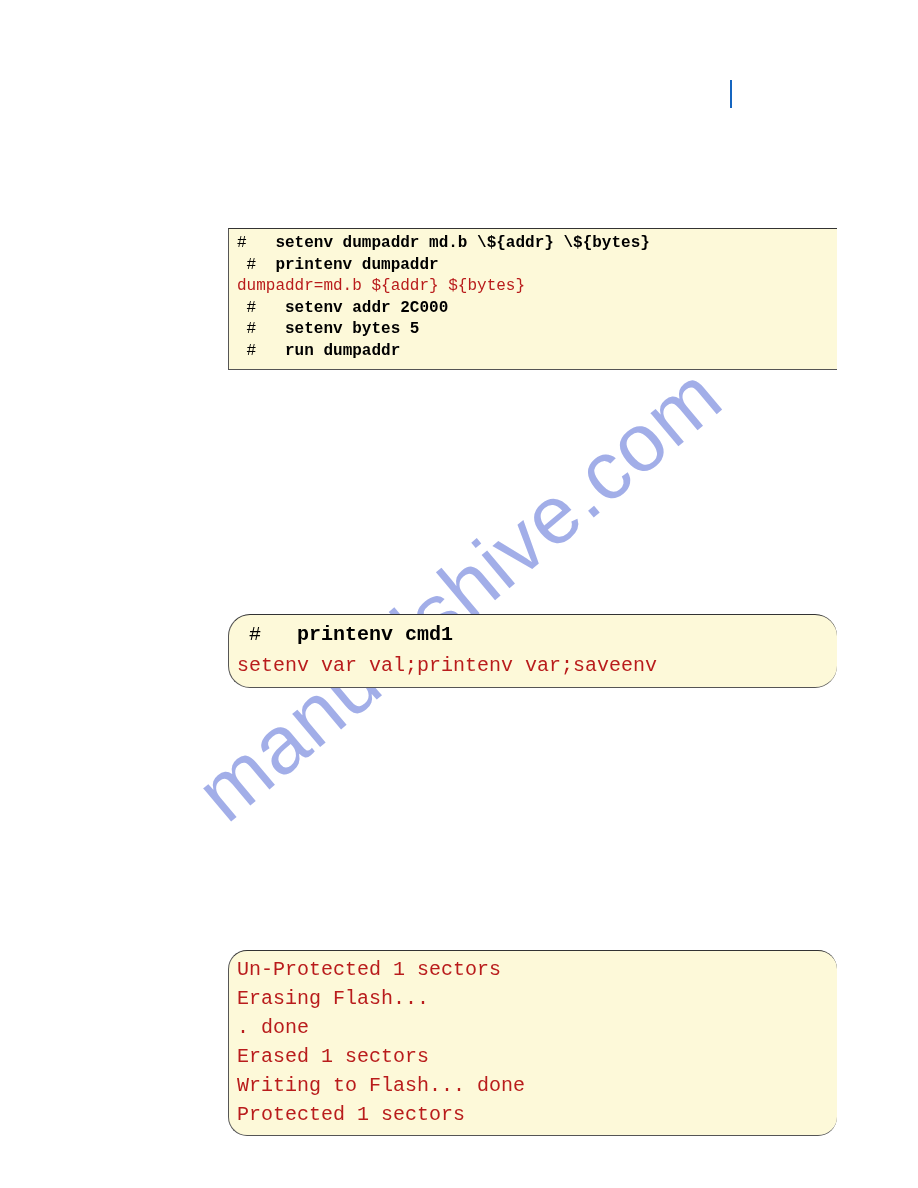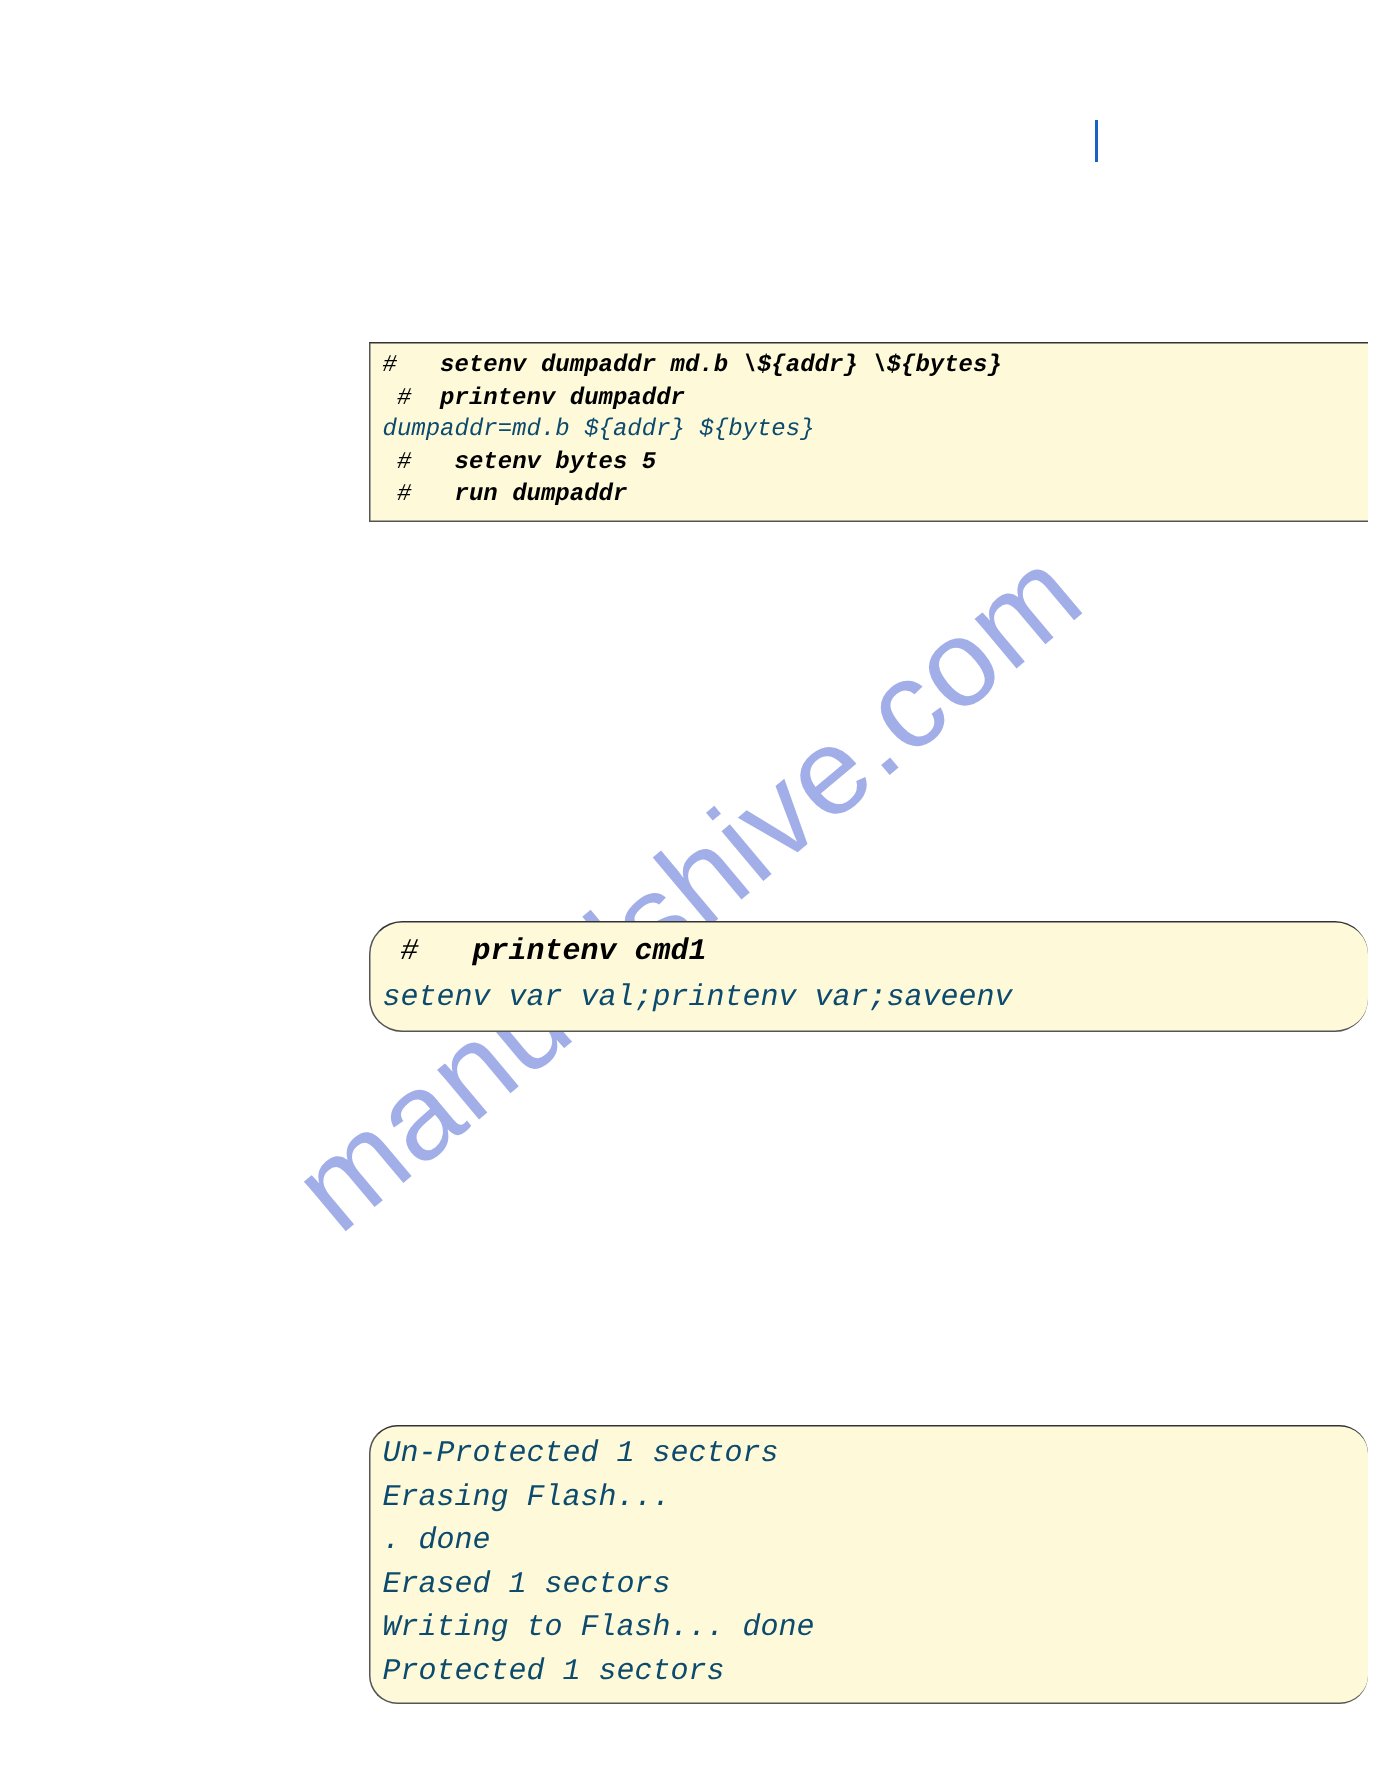--- a/index.html
+++ b/index.html
@@ -21,37 +21,36 @@
   .cursor-mark {
     position: absolute;
     top: 80px;
     left: 730px;
     width: 2px;
     height: 28px;
     background: #1565c0;
   }
   .code-block {
     position: absolute;
-    left: 246px;
-    width: 666px;
+    left: 228px;
+    width: 609px;
     background: #fdf9d9;
     border: 1px solid #555;
     border-right: none;
     box-sizing: border-box;
     font-size: 16px;
     line-height: 1.35;
     padding: 4px 8px 6px 8px;
     color: #000;
-    font-style: italic;
   }
   .code-block.block1 { top: 228px; border-top: 1.5px solid #333; }
   .code-block.block2 { top: 614px; font-size: 20px; line-height: 1.55; border-top: 1.5px solid #333; border-radius: 22px; }
   .code-block.block3 { top: 832px; font-size: 20px; line-height: 1.45; border-top: 1.5px solid #333; }
   .code-block.block4 { top: 950px; font-size: 20px; line-height: 1.45; border-top: 1.5px solid #333; border-radius: 19px; }
-  .dim { color: #0c4a6e; }
+  .dim { color: #b91c1c; }
   .bold { font-weight: bold; }
   .line { white-space: pre; }
   .watermark {
     position: absolute;
     top: 50%;
     left: 50%;
     transform: translate(-50%, -50%) rotate(-40deg);
     font-family: Arial, Helvetica, sans-serif;
     font-size: 82px;
     color: rgba(86, 108, 214, 0.55);
@@ -66,20 +65,21 @@
 <div class="page">
 
   <div class="cursor-mark"></div>
 
   <div class="watermark">manualshive.com</div>
 
   <div class="code-block block1">
     <div class="line"><span>#   </span><span class="bold">setenv dumpaddr md.b \${addr} \${bytes}</span></div>
     <div class="line"><span> #  </span><span class="bold">printenv dumpaddr</span></div>
     <div class="line dim">dumpaddr=md.b ${addr} ${bytes}</div>
+    <div class="line"><span> #   </span><span class="bold">setenv addr 2C000</span></div>
     <div class="line"><span> #   </span><span class="bold">setenv bytes 5</span></div>
     <div class="line"><span> #   </span><span class="bold">run dumpaddr</span></div>
   </div>
 
   <div class="code-block block2">
     <div class="line"><span> #   </span><span class="bold">printenv cmd1</span></div>
     <div class="line dim">setenv var val;printenv var;saveenv</div>
   </div>
 
 

